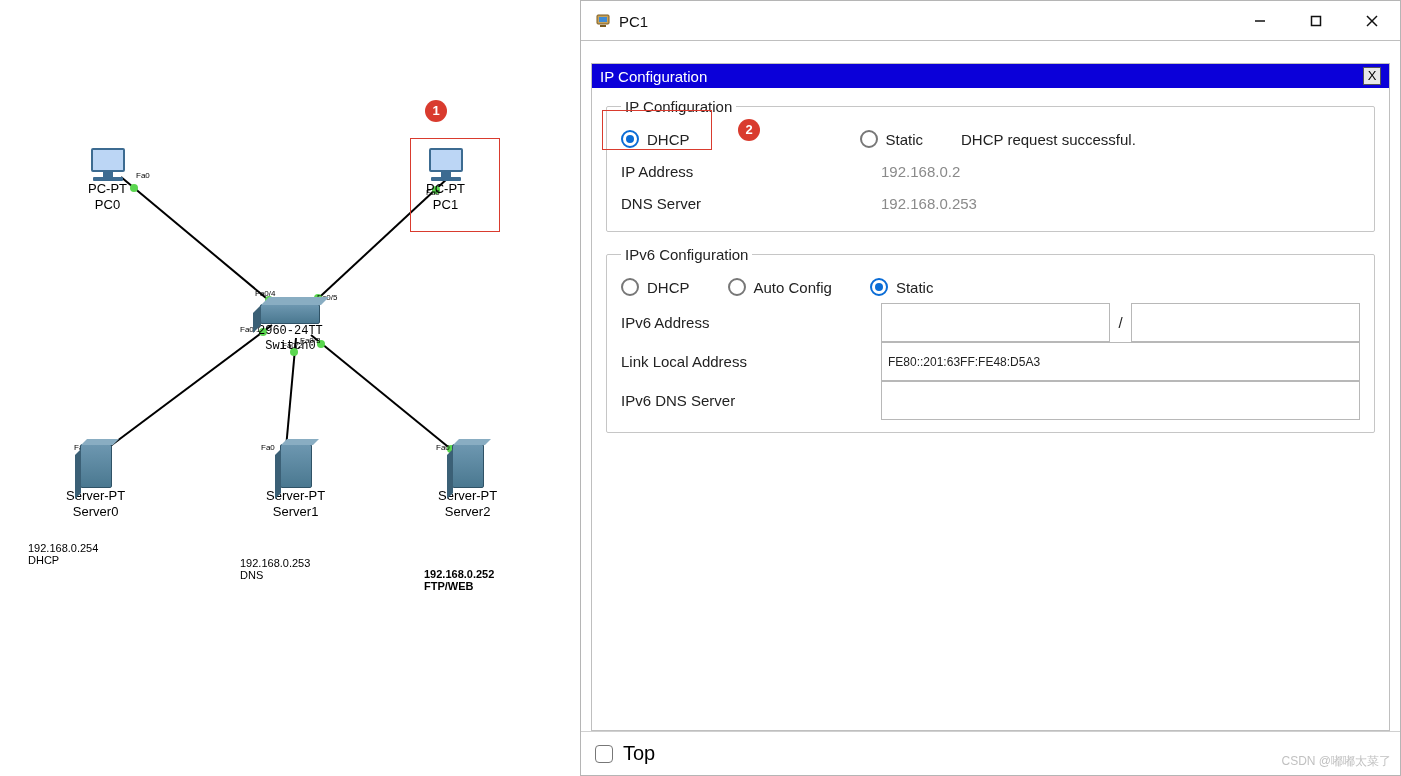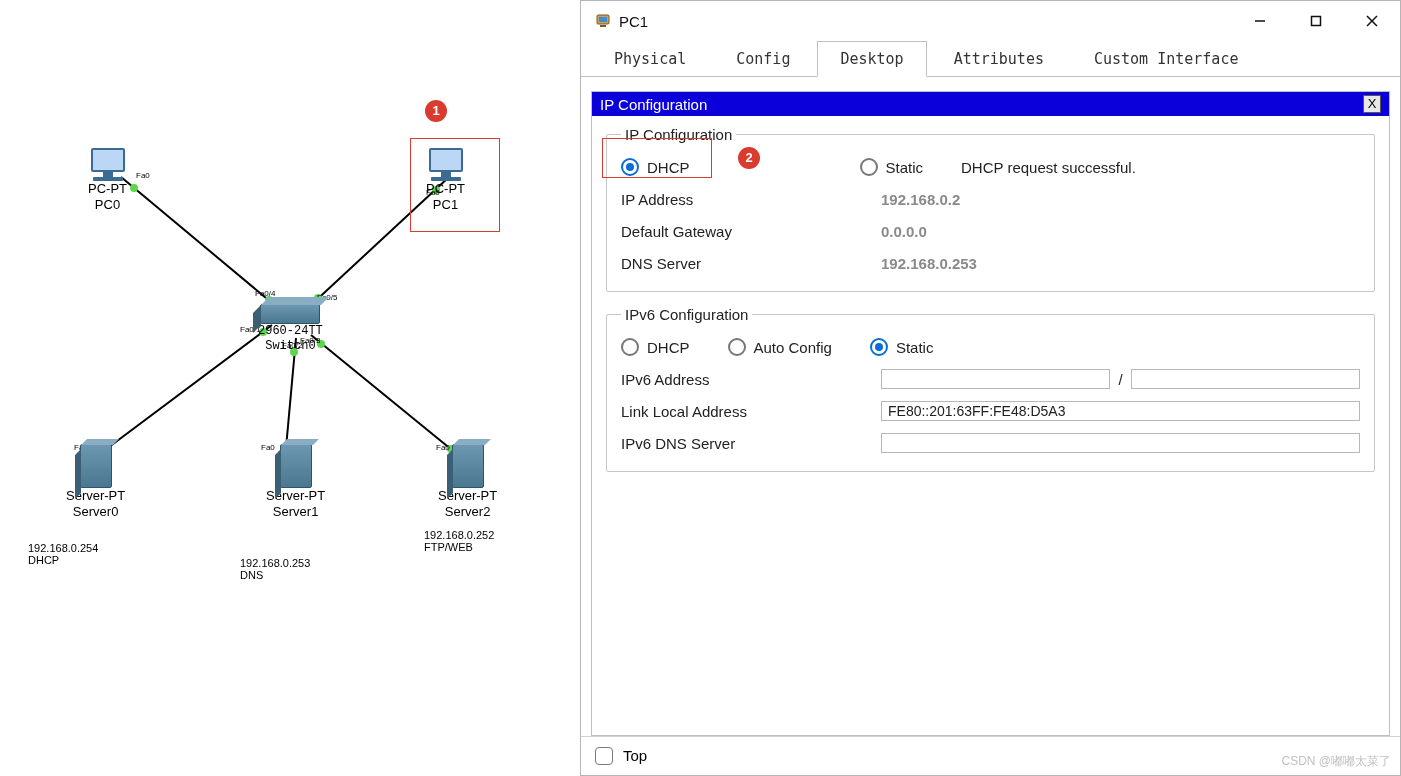--- a/index.html
+++ b/index.html
@@ -93,21 +93,21 @@
   .tab.active {
     border-color: #bfbfbf;
     border-bottom: 1px solid #fff;
     background: #fff;
     position: relative;
     z-index: 2;
   }
   .tabline { border-bottom: 1px solid #bfbfbf; margin-top: -1px; }
 
   .tool-panel {
-    margin: 14px 10px 0;
+    margin: 22px 10px 0;
     flex: 1;
     border: 1px solid #bfbfbf;
     display: flex; flex-direction: column;
     overflow: hidden;
   }
   .panel-head {
     background: #0b00d9;
     color: #fff;
     font-size: 15px;
     padding: 3px 8px;
@@ -137,27 +137,27 @@
     padding: 8px 14px 12px;
   }
   legend { padding: 0 4px; font-size: 15px; }
   .row {
     display: flex;
     align-items: center;
     min-height: 32px;
     gap: 10px;
   }
   .row .label { width: 250px; }
-  .row .value { flex: 1; color: #8a8a8a; font-weight: bold; }
+  .row .value { flex: 1; color: #8a8a8a; }
   .row input[type=text] {
     flex: 1;
-    height: 20px;
+    height: 39px;
     border: 1px solid #b8b8b8;
     padding: 0 6px;
-    font-size: 14px;
+    font-size: 12px;
     color: #222;
   }
   .radio {
     display: inline-flex;
     align-items: center;
     gap: 8px;
     margin-right: 28px;
   }
   .radio .dot {
     width: 18px; height: 18px;
@@ -174,22 +174,23 @@
     border: 1px solid #d93b2e;
     pointer-events: none;
   }
   .slash-input { display: flex; align-items: center; gap: 8px; flex: 1; }
   .slash-input .prefix { width: 80px; }
 
   .footer {
     border-top: 1px solid #d0d0d0;
     padding: 10px 14px;
     display: flex;
+    align-items: center;
     gap: 10px;
-    font-size: 15px;
+    font-size: 20px;
   }
   .chk {
     width: 18px; height: 18px;
     border: 1.5px solid #777;
     border-radius: 4px;
     display: inline-block;
   }
   .watermark {
     position: absolute;
     right: 10px; bottom: 6px;
@@ -262,21 +263,21 @@
   </div>
   <div class="node" style="left:438px; top:444px;">
     <div class="server-body"></div>
     <div class="lbl"><span>Server-PT</span><br><span>Server2</span></div>
   </div>
 
   <div class="note" style="left:28px; top:542px;">192.168.0.254
 DHCP</div>
   <div class="note" style="left:240px; top:557px;">192.168.0.253
 DNS</div>
-  <div class="note" style="left:424px; top:529px;">192.168.0.252
+  <div class="note" style="left:424px; top:568px;font-weight:bold;">192.168.0.252
 FTP/WEB</div>
 
   <div class="sel-box" style="left:410px; top:138px; width:90px; height:94px;"></div>
   <div class="badge-num" style="left:425px; top:100px;">1</div>
 </div>
 
 <div class="win">
   <div class="titlebar">
     <svg width="18" height="18" viewBox="0 0 18 18">
       <rect x="2" y="3" width="12" height="9" rx="1" fill="#c9a35a" stroke="#7a5a20"></rect>
@@ -297,27 +298,20 @@
         </div>
       <div class="win-btn">
           <svg width="12" height="12">
             <line x1="1" y1="1" x2="11" y2="11" stroke="#111" stroke-width="1.5"></line>
             <line x1="11" y1="1" x2="1" y2="11" stroke="#111" stroke-width="1.5"></line>
           </svg>
         </div>
     </div>
   </div>
 
-  <div class="tabs">
-    <div class="tab">Physical</div>
-    <div class="tab">Config</div>
-    <div class="tab active">Desktop</div>
-    <div class="tab">Attributes</div>
-    <div class="tab">Custom Interface</div>
-  </div>
   <div class="tabline"></div>
 
   <div class="tool-panel">
     <div class="panel-head">
       <span>IP Configuration</span>
       <div class="xbox">X</div>
     </div>
     <div class="panel-body" style="position:relative;">
       <fieldset>
         <legend>IP Configuration</legend>
@@ -329,24 +323,20 @@
           <span style="width:122px;"></span>
           <label class="radio">
             <span class="dot"></span>
             <span>Static</span>
           </label>
           <span style="flex:1;text-align:left;padding-right:8px;">DHCP request successful.</span>
         </div>
         <div class="row">
             <span class="label">IP Address</span>
             <span class="value">192.168.0.2</span>
-          </div>
-        <div class="row">
-            <span class="label">Default Gateway</span>
-            <span class="value">0.0.0.0</span>
           </div>
         <div class="row">
             <span class="label">DNS Server</span>
             <span class="value">192.168.0.253</span>
           </div>
       </fieldset>
 
       <fieldset>
         <legend>IPv6 Configuration</legend>
         <div class="row">

